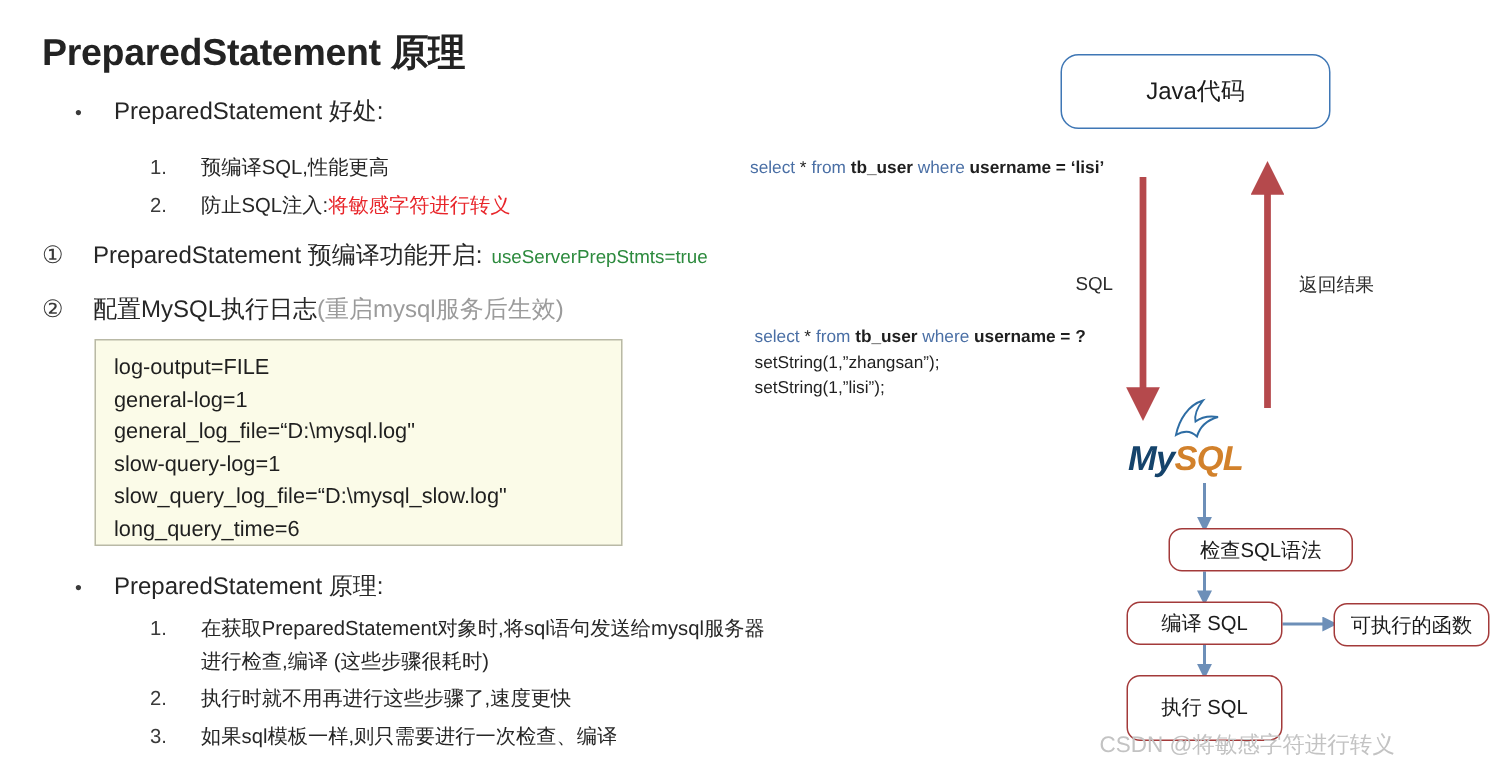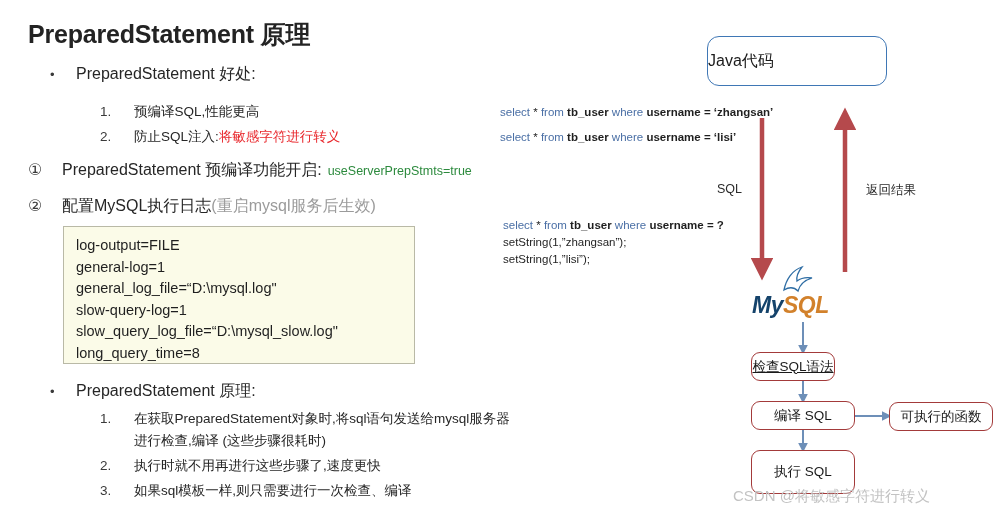--- a/index.html
+++ b/index.html
@@ -91,21 +91,21 @@
     left: 707px;
     top: 36px;
     width: 180px;
     height: 50px;
     border: 1.6px solid #3f77b5;
     border-radius: 12px;
     background: #ffffff;
     box-sizing: border-box;
     display: flex;
     align-items: center;
-    justify-content: flex-start;
+    justify-content: center;
     font-size: 16px;
     color: #1b1b1b;
   }
 
   .sql-block {
     position: absolute;
     white-space: nowrap;
     font-size: 11.5px;
     line-height: 25px;
   }
@@ -164,21 +164,21 @@
     border-radius: 9px;
     background: #ffffff;
     box-sizing: border-box;
     display: flex;
     align-items: center;
     justify-content: center;
     font-size: 13.5px;
     color: #1b1b1b;
     white-space: nowrap;
   }
-  #flow-check { left: 751px; top: 352px; width: 84px; height: 29px; text-decoration: underline; }
+  #flow-check { left: 779px; top: 352px; width: 123px; height: 29px; }
   #flow-compile { left: 751px; top: 401px; width: 104px; height: 29px; }
   #flow-exec { left: 751px; top: 450px; width: 104px; height: 44px; align-items: center; }
   #flow-func { left: 889px; top: 402px; width: 104px; height: 29px; }
 
   .watermark {
     position: absolute;
     left: 733px;
     top: 487px;
     font-size: 15px;
     color: #c3c3c3;
@@ -219,21 +219,21 @@
     <span class="lv1">配置MySQL执行日志</span>
     <span class="lv1 gray-text">(重启mysql服务后生效)</span>
   </div>
 
   <div class="codebox">
     <div class="line">log-output=FILE</div>
     <div class="line">general-log=1</div>
     <div class="line">general_log_file=“D:\mysql.log"</div>
     <div class="line">slow-query-log=1</div>
     <div class="line">slow_query_log_file=“D:\mysql_slow.log"</div>
-    <div class="line">long_query_time=8</div>
+    <div class="line">long_query_time=6</div>
   </div>
 
   <div class="bullet-row" style="left:50px; top:381px;">
     <span class="bul-mark">•</span>
     <span class="lv1">PreparedStatement 原理:</span>
   </div>
 
   <div class="bullet-row" style="left:100px; top:410px;">
     <span class="num-mark">1.</span>
     <span class="lv2">在获取PreparedStatement对象时,将sql语句发送给mysql服务器</span>
@@ -250,23 +250,20 @@
   <div class="bullet-row" style="left:100px; top:482px;">
     <span class="num-mark">3.</span>
     <span class="lv2">如果sql模板一样,则只需要进行一次检查、编译</span>
   </div>
 
   <div class="java-box">
     <span>Java代码</span>
   </div>
 
   <div class="sql-block top">
-    <div>
-      <span class="kw">select</span><span class="plain"> * </span><span class="kw">from</span><span class="idf"> tb_user </span><span class="kw">where</span><span class="idf"> username = ‘zhangsan’</span>
-    </div>
     <div>
       <span class="kw">select</span><span class="plain"> * </span><span class="kw">from</span><span class="idf"> tb_user </span><span class="kw">where</span><span class="idf"> username = ‘lisi’</span>
     </div>
   </div>
 
   <div class="sql-block bottom">
     <div>
       <span class="kw">select</span><span class="plain"> * </span><span class="kw">from</span><span class="idf"> tb_user </span><span class="kw">where</span><span class="idf"> username = ?</span>
     </div>
     <div class="plain">setString(1,”zhangsan”);</div>

